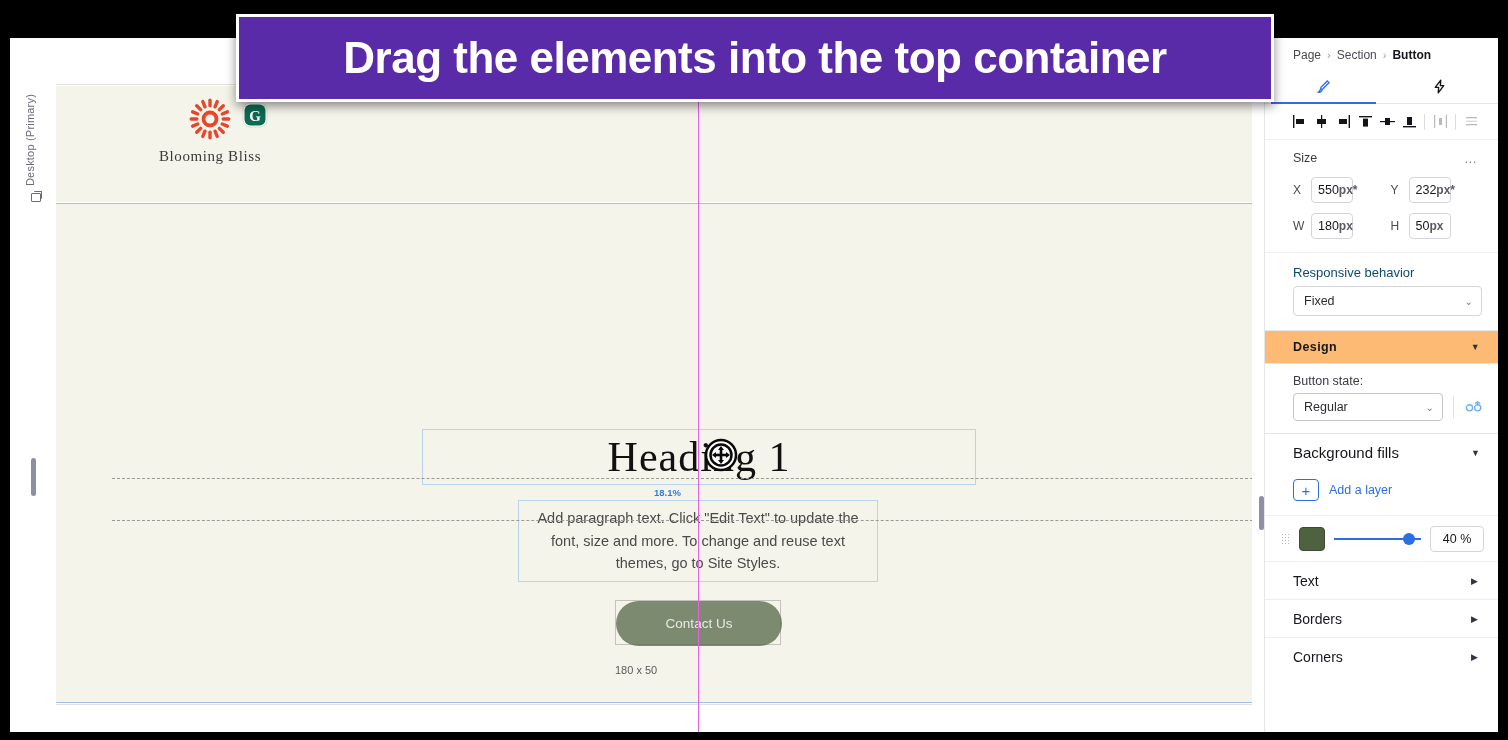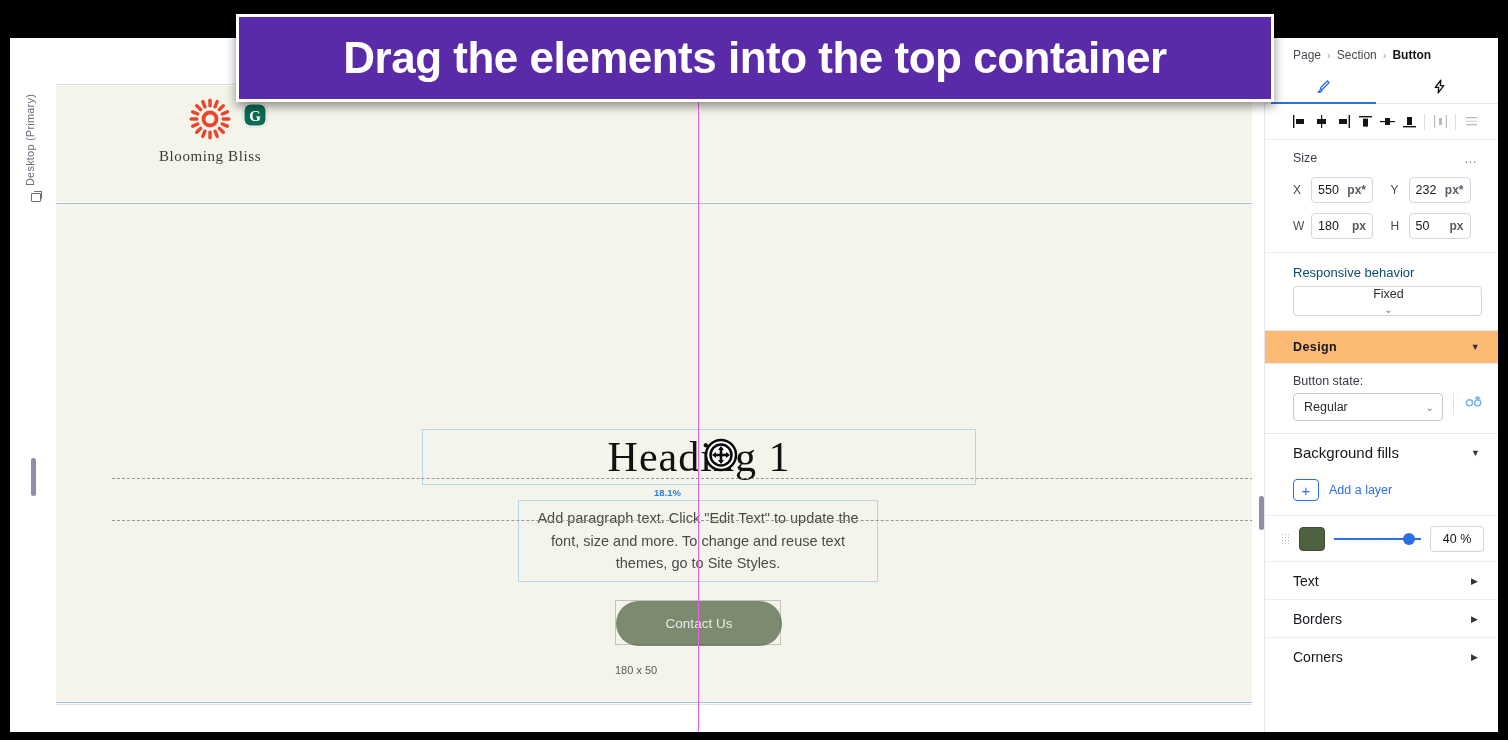--- a/index.html
+++ b/index.html
@@ -200,45 +200,45 @@
     padding: 11px 20px 6px 28px;
   }
   .sec-title { font-size: 12.5px; color: #3a3a44; }
   .dots { color: #8a8a96; font-size: 13px; letter-spacing: 1px; }
   .field-row {
     display: flex; align-items: center; padding: 5px 16px 5px 28px; gap: 6px;
   }
   .field-grp { display: flex; align-items: center; gap: 8px; width: 50%; }
   .field-lbl { font-size: 12px; color: #4a4a55; width: 10px; }
   .num-input {
-    width: 62px; height: 26px; border: 1px solid #d4d4dc; border-radius: 4px;
+    width: 42px; height: 26px; border: 1px solid #d4d4dc; border-radius: 4px;
     display: flex; align-items: center; justify-content: space-between;
     padding: 0 6px; background: #fff;
   }
   .num-val { font-size: 12.5px; color: #16161d; }
   .num-unit { font-size: 12px; color: #5a5a66; font-weight: bold; }
   .hr { height: 1px; background: #eeeef1; margin: 8px 0 0; }
   .resp-label { padding: 12px 16px 6px 28px; font-size: 13px; color: #0c4a6e; }
   .select {
     margin: 0 16px 0 28px; height: 30px; border: 1px solid #d4d4dc;
     border-radius: 4px; display: flex; align-items: center;
     justify-content: space-between; padding: 0 8px 0 10px;
-    font-size: 12.5px; color: #2b2b33; flex-direction: column;
+    font-size: 12.5px; color: #2b2b33;
   }
   .chev { color: #7a7a88; font-size: 10px; }
   .sec-header {
     height: 34px; background: #fdba74; display: flex; align-items: center;
     justify-content: space-between; padding: 0 18px 0 28px;
     border-top: 1px solid #e6e6e9; border-bottom: 1px solid #e6e6e9;
     font-size: 12.5px; font-weight: bold; color: #16161d; letter-spacing: .4px;
   }
   .tri-down { font-size: 9px; color: #33333d; }
   .tri-right { font-size: 9px; color: #33333d; }
   .btn-state-lbl { padding: 10px 16px 5px 28px; font-size: 12.5px; color: #3a3a44; }
-  .state-row { display: flex; align-items: flex-start; padding: 0 14px 12px 28px; gap: 10px; }
+  .state-row { display: flex; align-items: center; padding: 0 14px 12px 28px; gap: 10px; }
   .state-select {
     flex: 1; height: 28px; border: 1px solid #c6c6d0; border-radius: 4px;
     display: flex; align-items: center; justify-content: space-between;
     padding: 0 8px 0 10px; font-size: 12.5px;
   }
   .vbar { width: 1px; height: 22px; background: #e0e0e6; }
   .bigsec {
     height: 38px; display: flex; align-items: center; justify-content: space-between;
     padding: 0 18px 0 28px; font-size: 15px; color: #16161d;
     border-top: 1px solid #e6e6e9;

